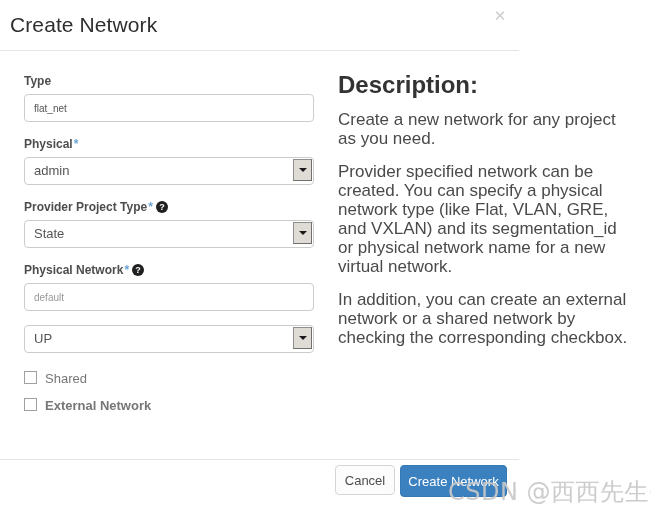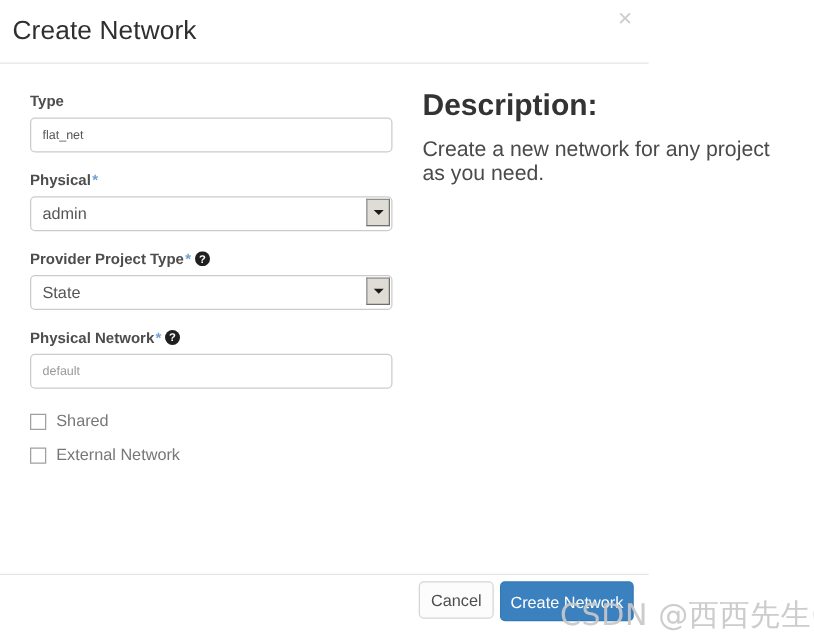--- a/index.html
+++ b/index.html
@@ -167,26 +167,26 @@
     margin-left: -4px;
     margin-top: -2px;
     border-left: 4px solid transparent;
     border-right: 4px solid transparent;
     border-top: 4px solid #1a1a1a;
   }
 
   
   .checkbox-row {
     display: flex;
-    align-items: center;
     margin-bottom: 11px;
     margin-top: 18px;
   }
   .checkbox-row + .checkbox-row {
     margin-top: 0;
+    font-weight: bold;
   }
   .cbox {
     width: 13px;
     height: 13px;
     box-sizing: border-box;
     border: 1px solid #a0a0a0;
     background: #ffffff;
     margin-right: 8px;
     flex: 0 0 auto;
     cursor: pointer;
@@ -316,36 +316,43 @@
         <label class="field-label">
           <span>Physical Network</span><span class="req-star">*</span><span class="help-icon"><svg width="12" height="12" viewBox="0 0 12 12">
                 <circle cx="6" cy="6" r="6" fill="#1f1f1f"></circle>
                 <text x="6" y="9.2" font-size="9" font-family="Liberation Sans, sans-serif" font-weight="bold" fill="#ffffff" text-anchor="middle">?</text>
               </svg></span>
         </label>
         <input class="text-input" type="text" placeholder="default" style="">
       </div>
 
       <div class="form-group">
+        <div class="select-wrap">
+          <div class="select-box"></div>
+          <span class="select-value">UP</span>
+          <span class="select-arrow-btn"></span>
+        </div>
       </div>
 
       <div class="checkbox-row">
         <span class="cbox"></span>
         <span class="cbox-label">Shared</span>
       </div>
       <div class="checkbox-row">
         <span class="cbox"></span>
         <span class="cbox-label">External Network</span>
       </div>
 
     </div>
 
     <div class="right-col">
       <h2 class="desc-title">Description:</h2>
       <p class="desc-para">Create a new network for any project as you need.</p>
+      <p class="desc-para">Provider specified network can be created. You can specify a physical network type (like Flat, VLAN, GRE, and VXLAN) and its segmentation_id or physical network name for a new virtual network.</p>
+      <p class="desc-para">In addition, you can create an external network or a shared network by checking the corresponding checkbox.</p>
     </div>
 
   </div>
 
   <div class="modal-footer">
     <button class="btn btn-cancel">Cancel</button>
     <button class="btn btn-primary">Create Network</button>
   </div>
 
   <div class="watermark">CSDN @西西先生666</div>

